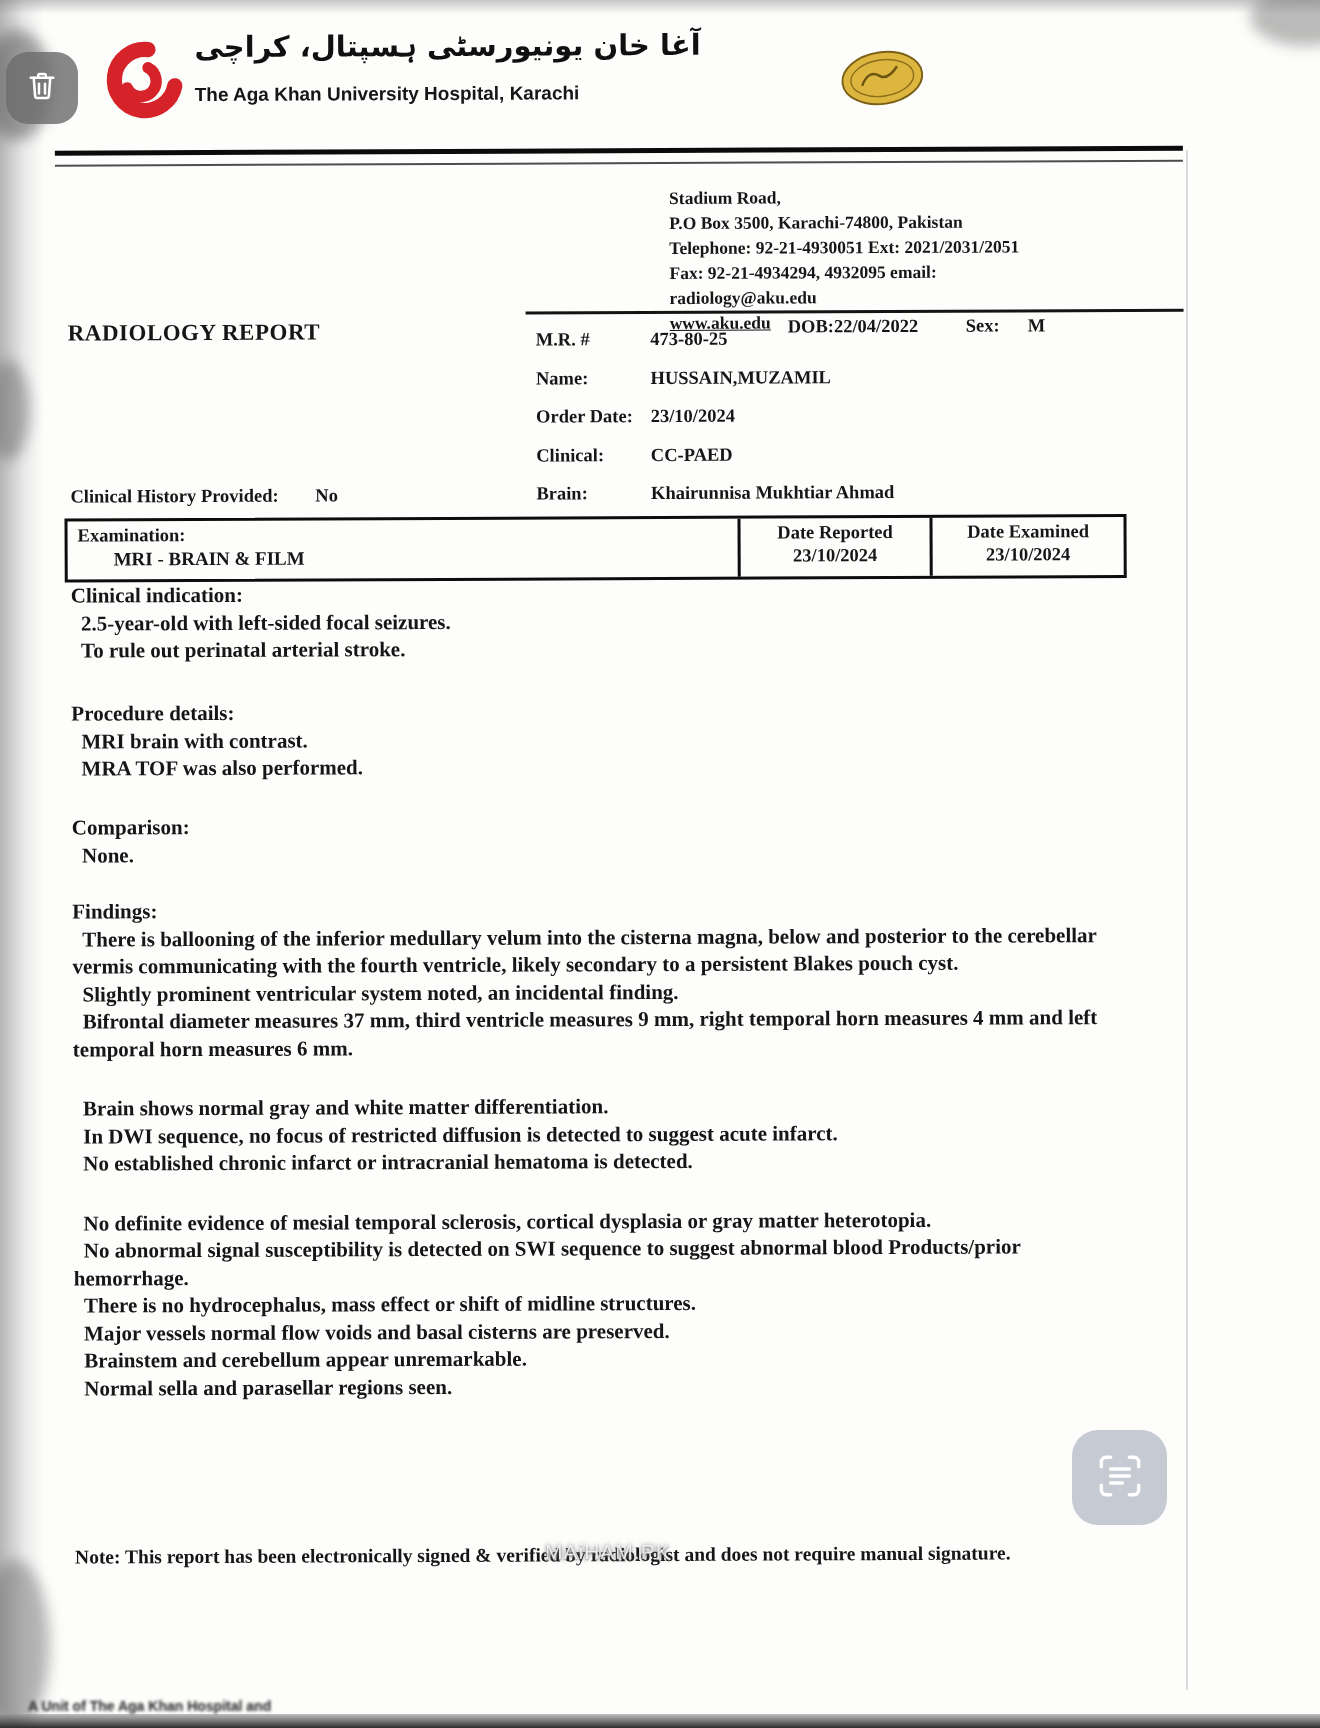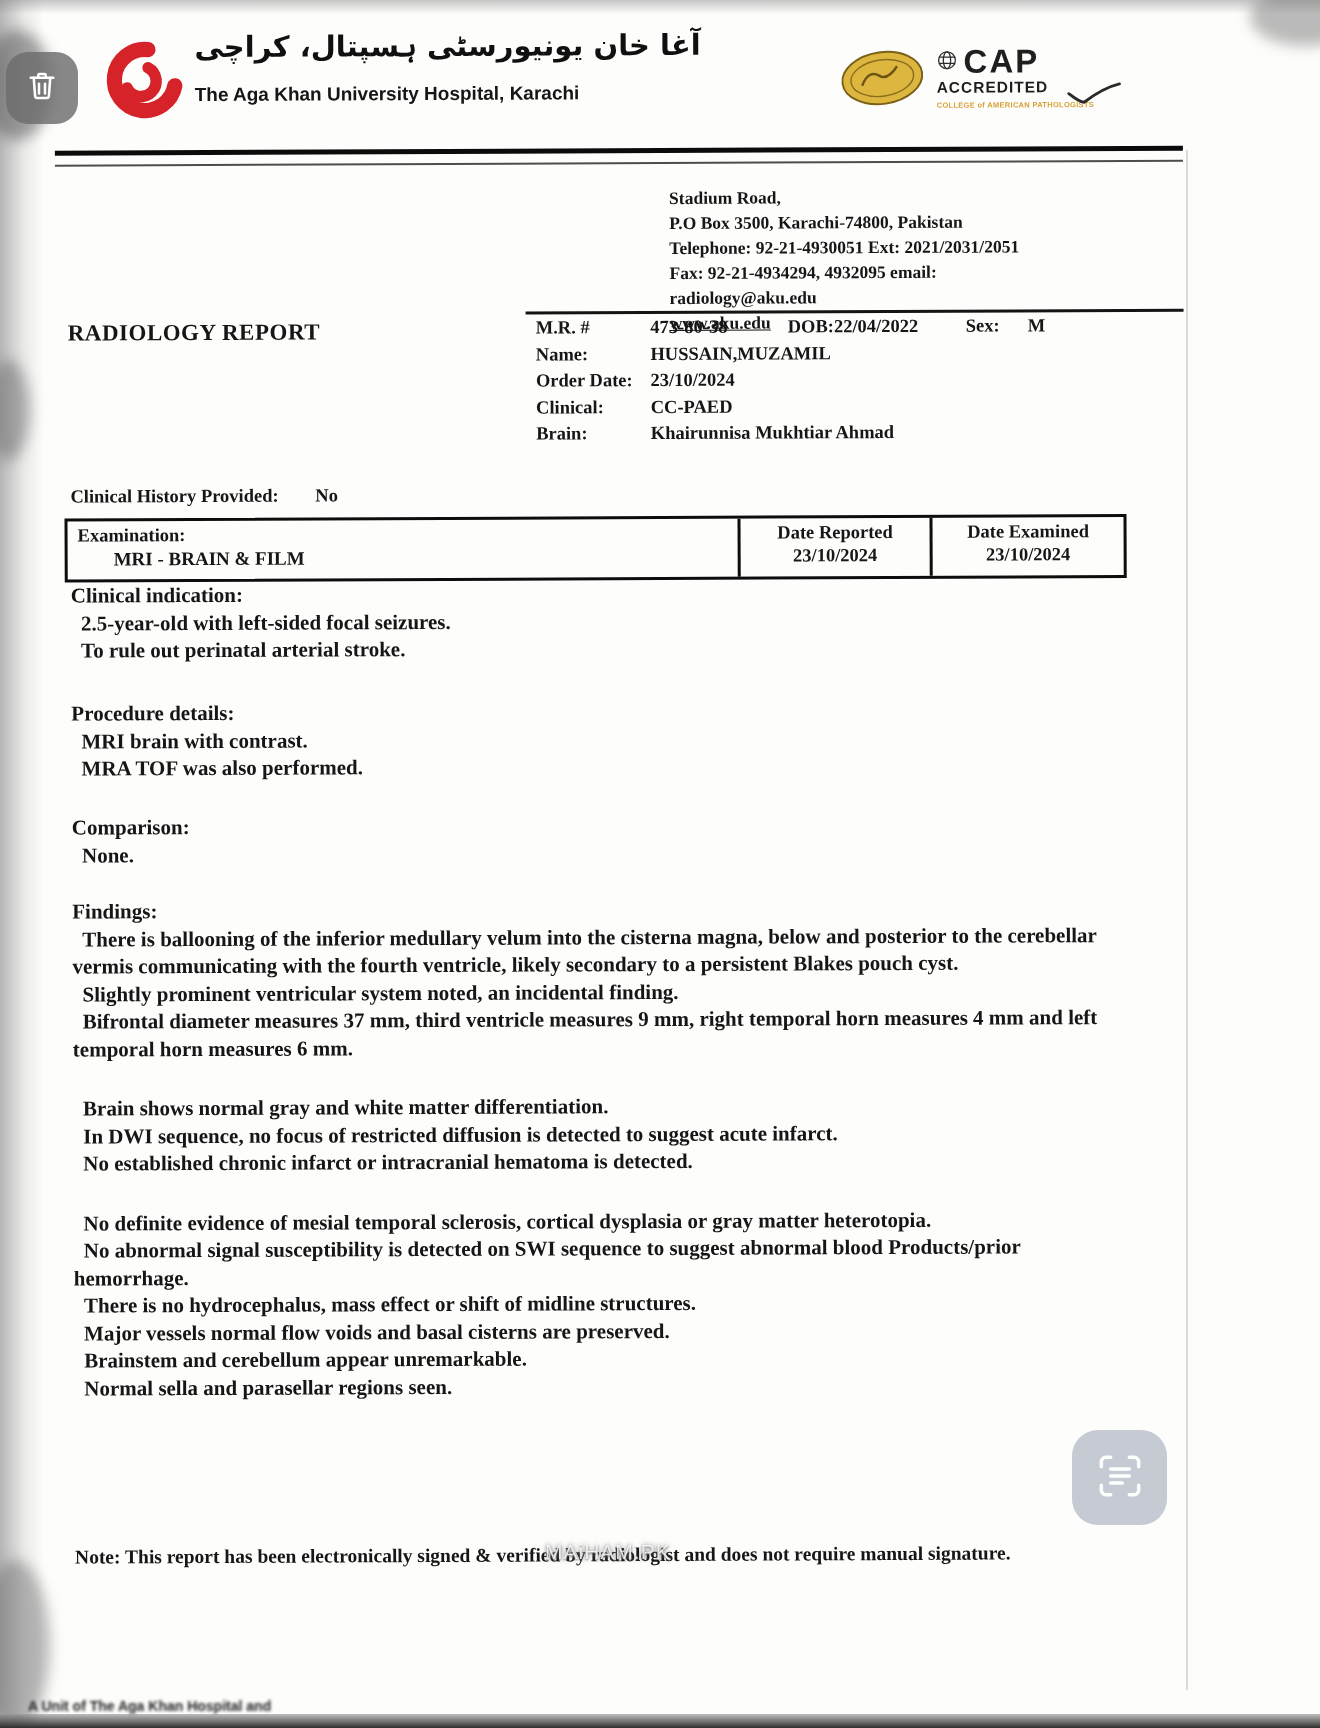--- a/index.html
+++ b/index.html
@@ -45,21 +45,21 @@
   .cap-college{font-size:7.5px;font-weight:700;color:#d7a13a;margin-top:4px;letter-spacing:.3px;}
 
   .rule-top{left:58px;top:148px;width:1128px;height:9px;border-top:5px solid #0b0b0b;border-bottom:2px solid #4d4d4d;}
   .addr{left:672px;top:186px;font-size:17.5px;font-weight:700;line-height:25px;}
   .addr .u{text-decoration:underline;}
   .rule-addr{left:528px;top:311px;width:658px;height:3px;background:#141414;}
 
   .report-title{left:70px;top:318px;font-size:23px;font-weight:700;letter-spacing:.5px;}
   .pinfo{left:538px;top:314px;width:650px;font-size:18.5px;font-weight:700;line-height:26.5px;}
   .pirow{position:relative;white-space:nowrap;}
-  .pilabel{display:inline-block;width:110px;}
+  .pilabel{display:inline-block;width:110px;margin-top:12px;}
   .pi-dob{position:absolute;left:252px;top:0;}
   .pi-sexl{position:absolute;left:430px;top:0;}
   .pi-sexv{position:absolute;left:492px;top:0;}
 
   .chist{left:72px;top:484px;font-size:18.5px;font-weight:700;}
   .chist .val{margin-left:32px;}
 
   .exam-table{left:66px;top:516px;width:1056px;height:58px;border:3px solid #0d0d0d;display:flex;
     font-size:18.5px;font-weight:700;}
   .ex-left{flex:0 0 650px;border-right:3px solid #0d0d0d;padding:4px 10px;}
@@ -109,62 +109,39 @@
     <div class="abs hosp-name">The Aga Khan University Hospital, Karachi</div>
 
     <div class="abs seal">
       <svg viewBox="0 0 90 60" width="86" height="58">
         <ellipse cx="45" cy="30" rx="42" ry="27" fill="#ddb63f" stroke="#7a5f16" stroke-width="2"></ellipse>
         <ellipse cx="45" cy="30" rx="33" ry="19" fill="none" stroke="#8a6d1d" stroke-width="1.5"></ellipse>
         <path d="M23 35c6-11 13-13 19-8s13 1 20-7" fill="none" stroke="#6b5312" stroke-width="2.5"></path>
       </svg>
     </div>
 
-    <div class="abs cap">
-      <div class="cap-row">
-        <span>
-          <svg viewBox="0 0 20 20" width="21" height="21">
-            <g fill="none" stroke="#2b2b2b" stroke-width="1.2">
-              <circle cx="10" cy="10" r="8"></circle>
-                <ellipse cx="10" cy="10" rx="3.5" ry="8"></ellipse>
-              <path d="M2.5 7h15M2.5 13h15"></path>
-            </g>
-          </svg>
-        </span>
-        <span class="cap-title">CAP</span>
-      </div>
-      <div class="cap-acc">
-        <span>ACCREDITED</span>
-        <span class="cap-check">
-          <svg viewBox="0 0 60 24" width="58" height="23">
-            <path d="M4 12c8 6 12 9 16 9C28 15 44 5 57 2" fill="none" stroke="#2b2b2b" stroke-width="3" stroke-linecap="round"></path>
-          </svg>
-        </span>
-      </div>
-      <div class="cap-college">COLLEGE of AMERICAN PATHOLOGISTS</div>
-    </div>
 
     <div class="abs rule-top"></div>
 
     <div class="abs addr">
       <div>Stadium Road,</div>
       <div>P.O Box 3500, Karachi-74800, Pakistan</div>
       <div>Telephone: 92-21-4930051 Ext: 2021/2031/2051</div>
       <div>Fax: 92-21-4934294, 4932095 email:</div>
       <div>radiology@aku.edu</div>
       <div class="u">www.aku.edu</div>
     </div>
     <div class="abs rule-addr"></div>
 
     <div class="abs report-title">RADIOLOGY REPORT</div>
 
     <div class="abs pinfo">
       <div class="pirow">
         <span class="pilabel">M.R. #</span>
-        <span>473-80-38</span>
+        <span>473-80-25</span>
         <span class="pi-dob">DOB:22/04/2022</span>
         <span class="pi-sexl">Sex:</span>
         <span class="pi-sexv">M</span>
       </div>
       <div class="pirow">
         <span class="pilabel">Name:</span>
         <span>HUSSAIN,MUZAMIL</span>
       </div>
       <div class="pirow">
         <span class="pilabel">Order Date:</span>

